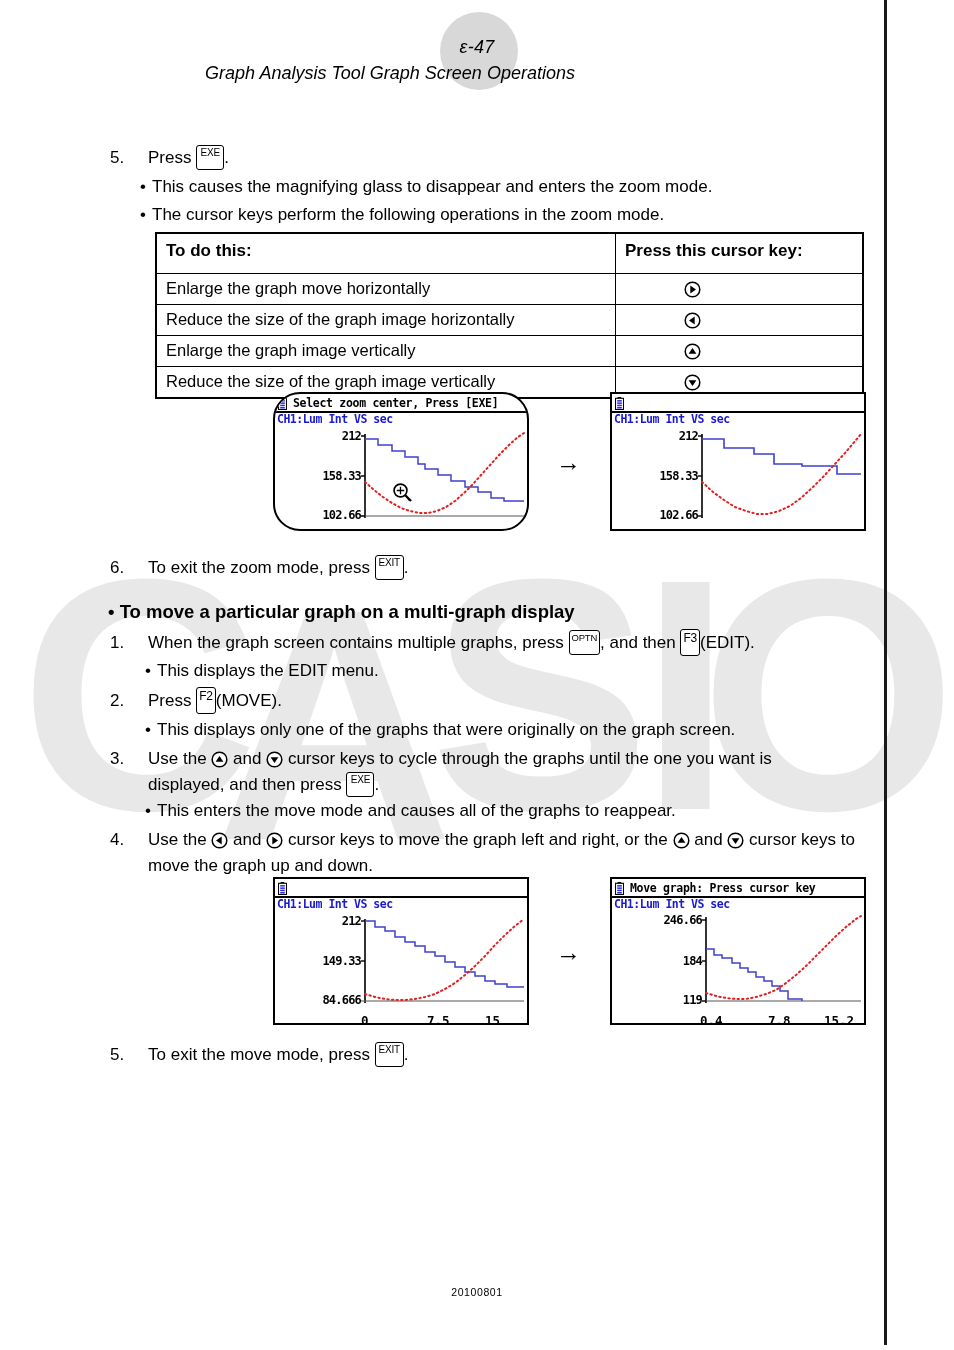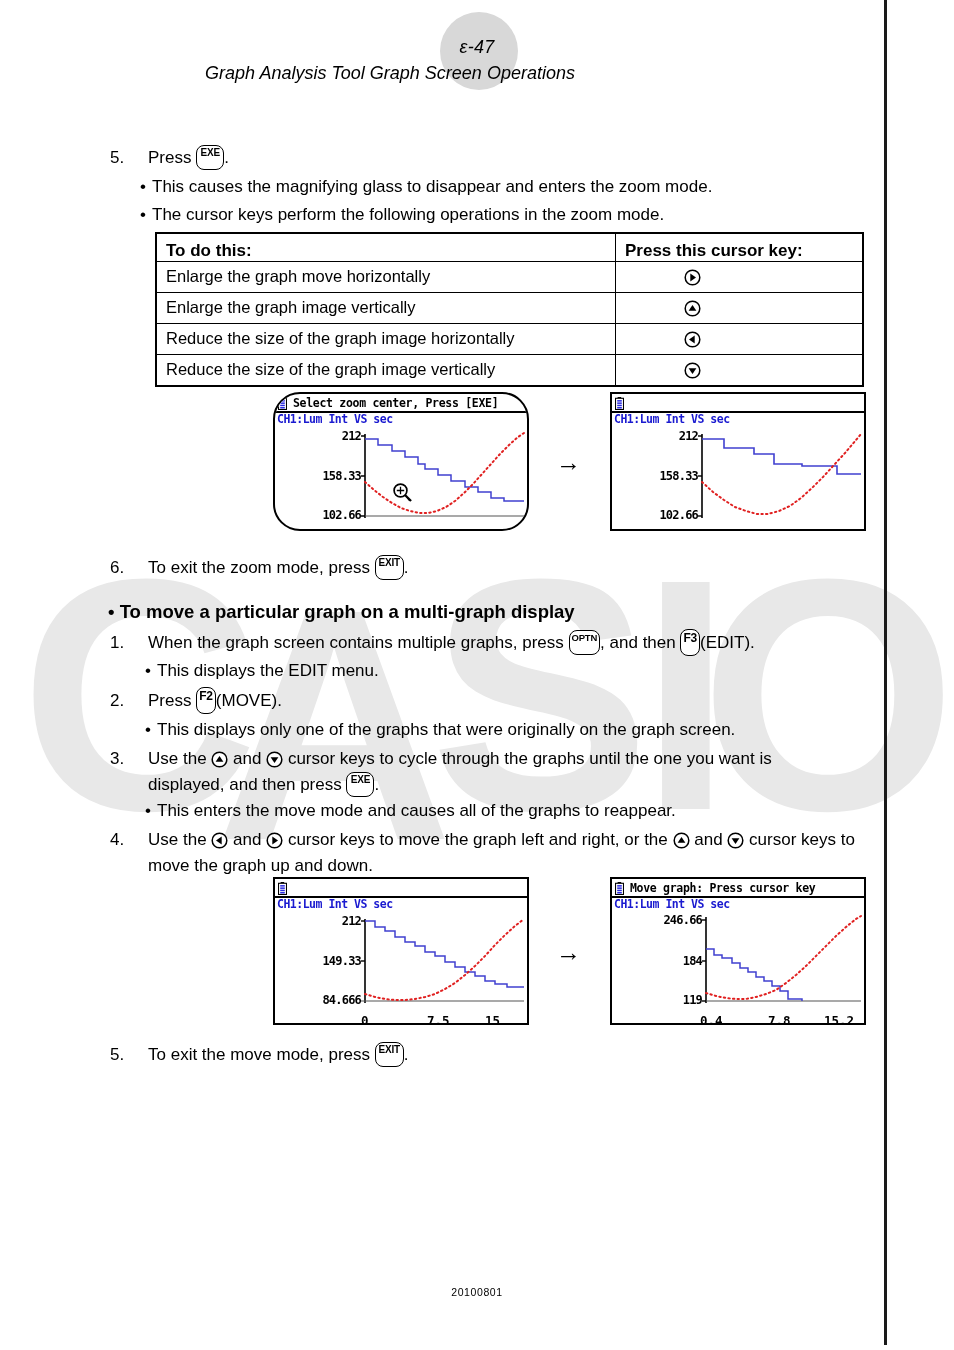--- a/index.html
+++ b/index.html
@@ -105,24 +105,24 @@
     position: absolute;
     font-size: 18.5px;
     font-weight: bold;
     line-height: 24px;
   }
 
   
   .key {
     display: inline-block;
     border: 1.6px solid #000;
-    border-radius: 8px;
+    border-radius: 3px;
     box-shadow: 0 0 0 1.2px #fff inset;
     font-family: "Liberation Sans", sans-serif;
-    font-weight: bold;
+    font-weight: normal;
     text-align: center;
     vertical-align: middle;
     position: relative;
     top: -1px;
     background: #fff;
     line-height: 1;
     padding: 2px 2px 11px 2px;
     letter-spacing: -0.2px;
   }
   .key.k-exe  { font-size: 10px; min-width: 22px; }
@@ -153,21 +153,21 @@
     border: 1.3px solid #000;
     padding: 5px 9px 6px 9px;
     font-size: 16.5px;
     text-align: left;
     background: transparent;
   }
   #op-table th {
     font-weight: bold;
     font-size: 17px;
     padding-top: 7px;
-    padding-bottom: 0;
+    padding-bottom: 12px;
   }
   #op-table .col-key { width: 228px; }
   #op-table .keycell { padding-left: 68px; }
 
   
   .calc {
     position: absolute;
     background: #fff;
     border: 2.4px solid #000;
     box-sizing: border-box;
@@ -284,37 +284,37 @@
       <td class="keycell">
         <span class="ckey">
           <svg viewBox="0 0 17 17" width="17" height="17">
             <circle cx="8.5" cy="8.5" r="7.3" fill="#fff" stroke="#000" stroke-width="1.5"></circle>
             <path d="M6.3 4.6 L12 8.5 L6.3 12.4 Z" fill="#000"></path>
           </svg>
         </span>
       </td>
     </tr>
     <tr>
+      <td>Reduce the size of the graph image horizontally</td>
+      <td class="keycell">
+        <span class="ckey">
+          <svg viewBox="0 0 17 17" width="17" height="17">
+            <circle cx="8.5" cy="8.5" r="7.3" fill="#fff" stroke="#000" stroke-width="1.5"></circle>
+            <path d="M10.7 4.6 L5 8.5 L10.7 12.4 Z" fill="#000"></path>
+          </svg>
+        </span>
+      </td>
+    </tr>
+    <tr>
       <td>Enlarge the graph image vertically</td>
       <td class="keycell">
         <span class="ckey">
           <svg viewBox="0 0 17 17" width="17" height="17">
             <circle cx="8.5" cy="8.5" r="7.3" fill="#fff" stroke="#000" stroke-width="1.5"></circle>
             <path d="M4.6 10.7 L8.5 5 L12.4 10.7 Z" fill="#000"></path>
-          </svg>
-        </span>
-      </td>
-    </tr>
-    <tr>
-      <td>Reduce the size of the graph image horizontally</td>
-      <td class="keycell">
-        <span class="ckey">
-          <svg viewBox="0 0 17 17" width="17" height="17">
-            <circle cx="8.5" cy="8.5" r="7.3" fill="#fff" stroke="#000" stroke-width="1.5"></circle>
-            <path d="M10.7 4.6 L5 8.5 L10.7 12.4 Z" fill="#000"></path>
           </svg>
         </span>
       </td>
     </tr>
     <tr>
       <td>Reduce the size of the graph image vertically</td>
       <td class="keycell">
         <span class="ckey">
           <svg viewBox="0 0 17 17" width="17" height="17">
             <circle cx="8.5" cy="8.5" r="7.3" fill="#fff" stroke="#000" stroke-width="1.5"></circle>

